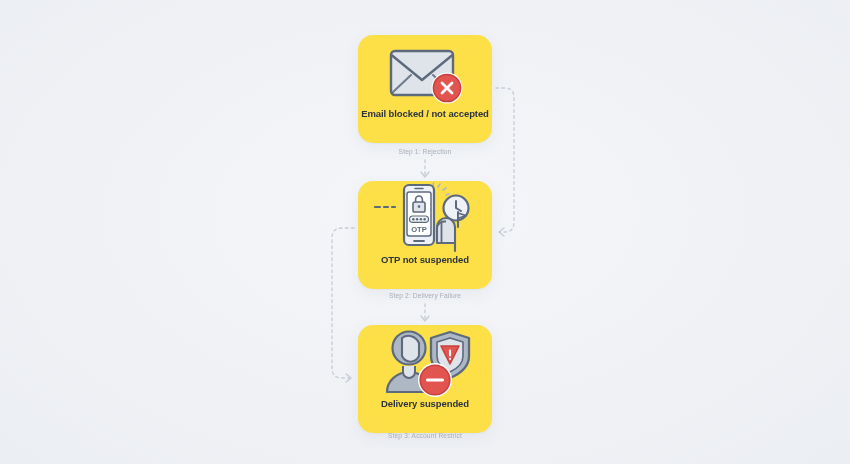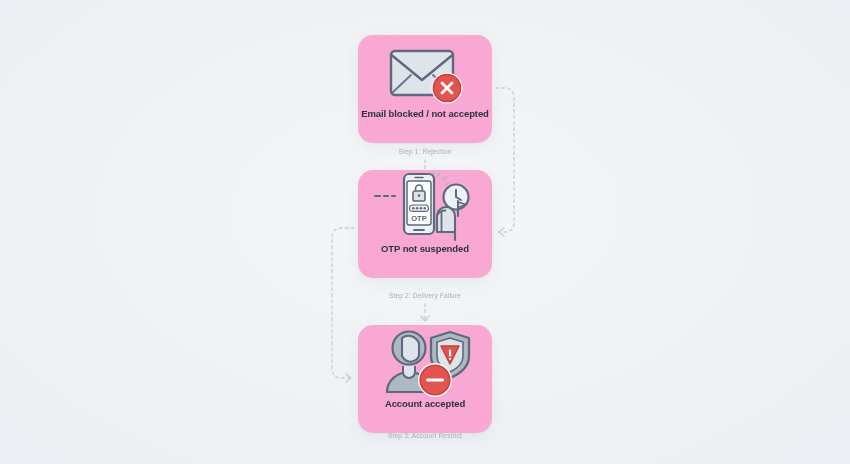--- a/index.html
+++ b/index.html
@@ -51,21 +51,21 @@
     stroke-width: 1.4;
     stroke-linecap: round;
     stroke-linejoin: round;
   }
 
   
   .card {
     position: absolute;
     width: 134px;
     height: 108px;
-    background: #f9a8d4;
+    background: #fde047;
     border-radius: 15px;
     box-shadow:
       0 1px 2px rgba(90, 102, 122, 0.045),
       0 5px 16px rgba(90, 102, 122, 0.075);
     display: flex;
     flex-direction: column;
     align-items: center;
     justify-content: flex-start;
   }
   .card-art {
@@ -90,21 +90,21 @@
     position: absolute;
     width: 200px;
     text-align: center;
     font-size: 6.6px;
     color: #a7aeba;
     letter-spacing: 0.15px;
     white-space: nowrap;
   }
 
   #card-1 { left: 358px; top: 35px; }
-  #card-2 { left: 358px; top: 170px; }
+  #card-2 { left: 358px; top: 181px; }
   #card-3 { left: 358px; top: 325px; }
 
   #step-label-1 { left: 325px; top: 148px; }
   #step-label-2 { left: 325px; top: 292px; }
   #step-label-3 { left: 325px; top: 432px; }
 </style>
 </head>
 <body>
 
 <div id="bg-wash"></div>
@@ -219,17 +219,17 @@
 
         <path d="M 66 20 L 84 20 L 75 38 Z" fill="#e2544f" stroke="#c8413f" stroke-width="1.6" stroke-linejoin="round"></path>
         <path d="M 75 24.5 L 75 29.5" stroke="#ffffff" stroke-width="2.1" stroke-linecap="round"></path>
         <circle cx="75" cy="32.8" r="1.15" fill="#ffffff"></circle>
 
         <circle cx="60" cy="54" r="17" fill="#ffffff"></circle>
         <circle cx="60" cy="54" r="14.8" fill="#e2544f" stroke="#c8413f" stroke-width="1.6"></circle>
         <path d="M 52.5 54 L 67.5 54" stroke="#ffffff" stroke-width="3.1" stroke-linecap="round"></path>
       </svg>
     </div>
-    <div class="card-title">Account accepted</div>
+    <div class="card-title">Delivery suspended</div>
   </div>
   <div class="step-label" id="step-label-3">Step 3: Account Restrict</div>
 
 </div>
 
 </body></html>

